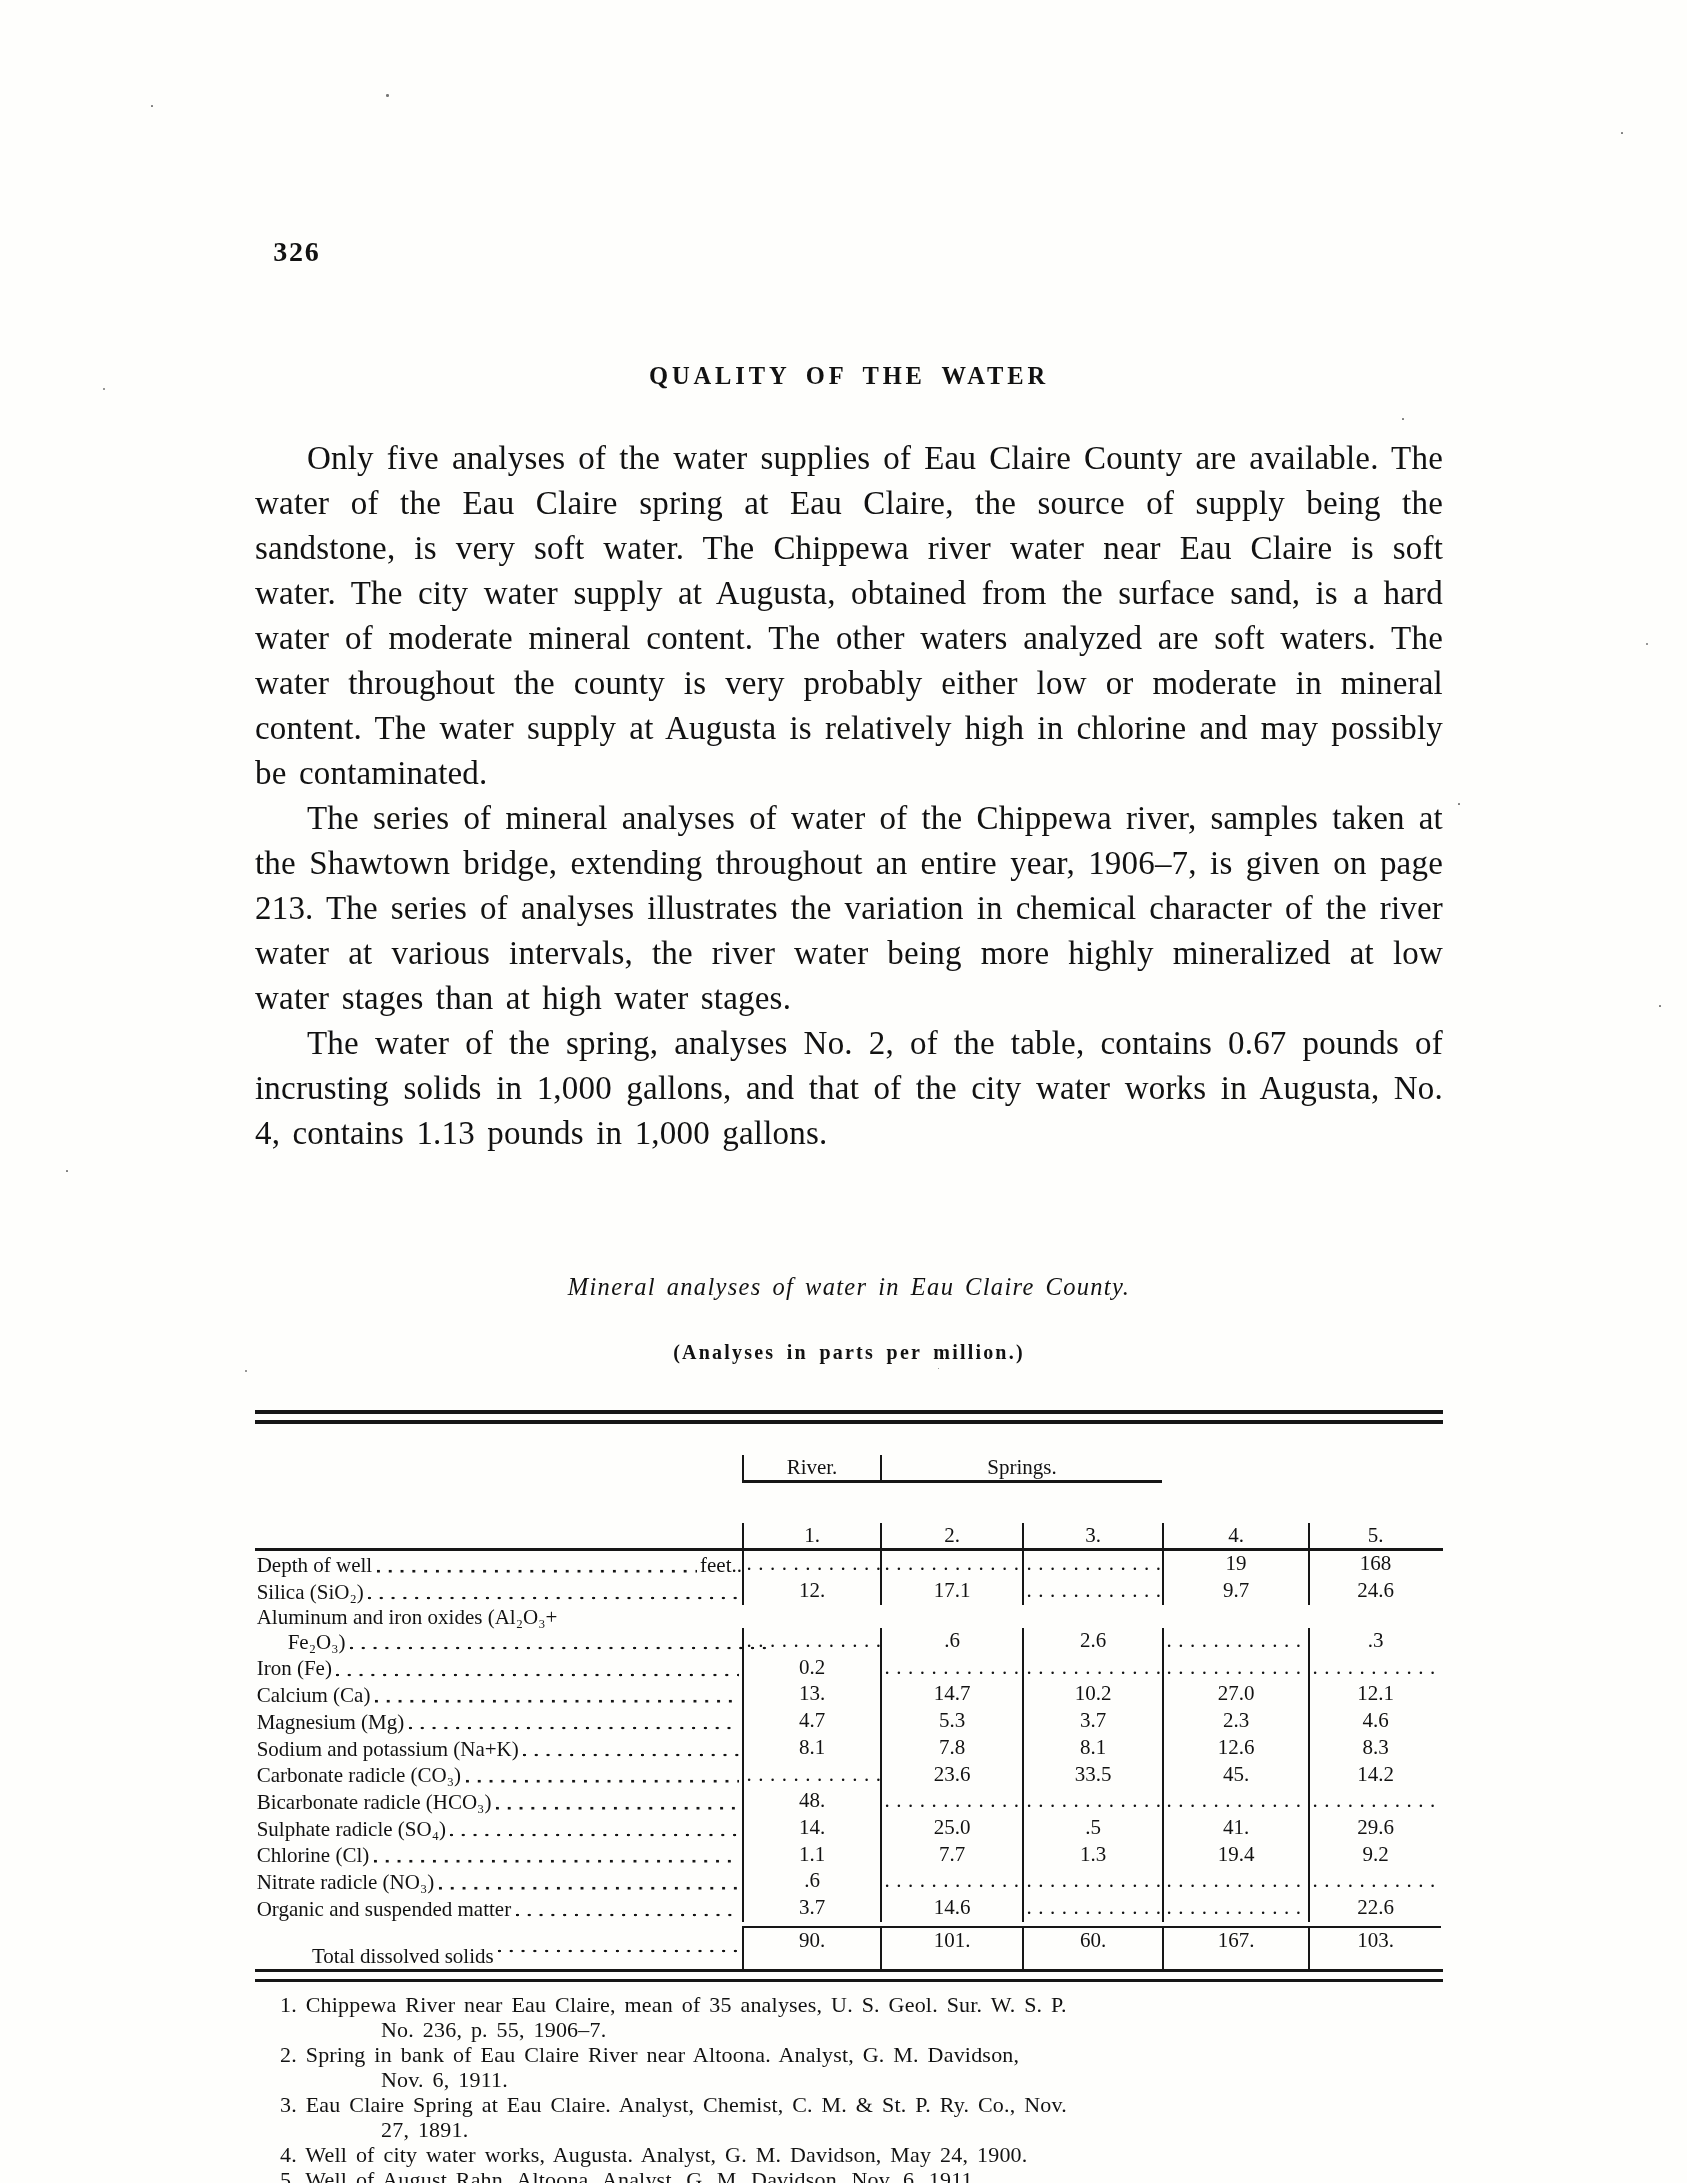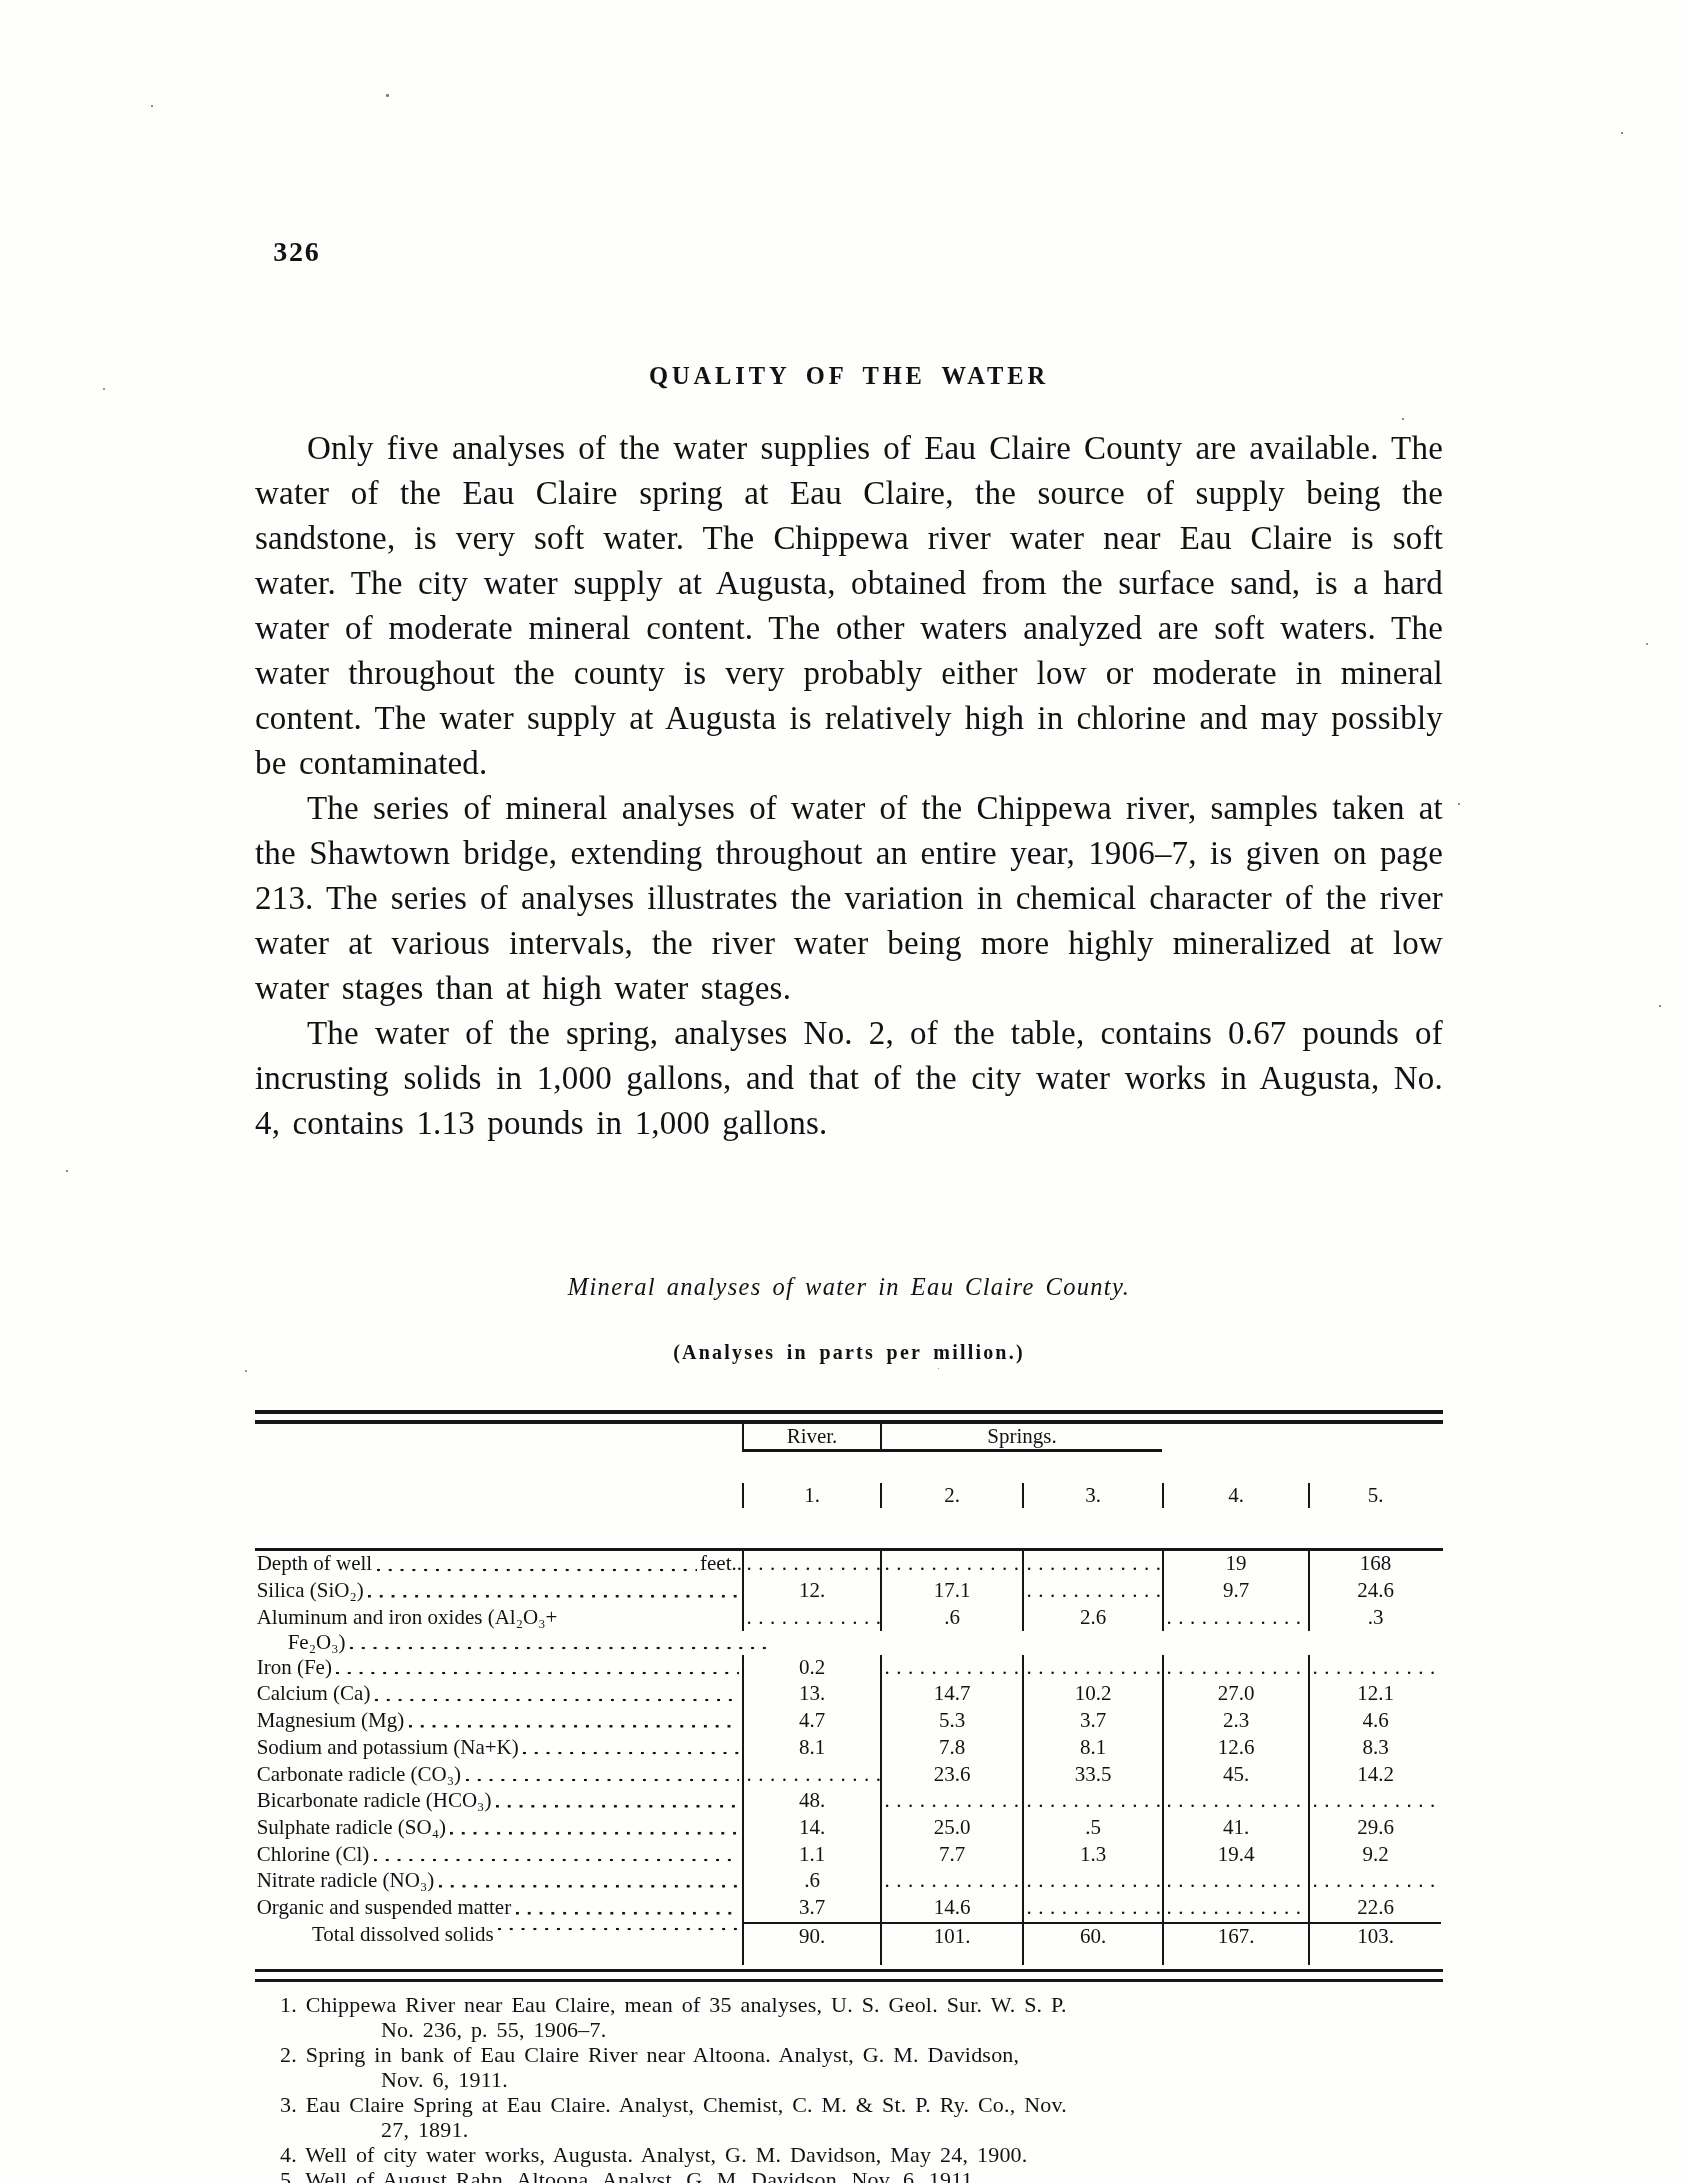--- a/index.html
+++ b/index.html
@@ -18,40 +18,40 @@
     position:absolute;left:0;right:0;top:0.9px;text-align:center;
     font-size:27px;font-style:italic;font-weight:700;
     letter-spacing:5.2px;word-spacing:11.4px;
   }
   
   .secthead{
     position:absolute;top:362px;left:255px;width:1188px;text-align:center;
     font-size:24.5px;font-weight:700;letter-spacing:3.9px;word-spacing:6.1px;
   }
   
-  .bodytext{position:absolute;top:426px;left:255px;width:1188px;}
+  .bodytext{position:absolute;top:436px;left:255px;width:1188px;}
   .bodytext p{
     margin:0;font-size:33px;line-height:45px;text-align:justify;
     text-indent:52px;word-spacing:3.9px;letter-spacing:0.2px;
   }
   
   .ttitle{
     position:absolute;top:1273px;left:255px;width:1188px;text-align:center;
     font-size:24.5px;font-style:italic;letter-spacing:1.3px;word-spacing:3.5px;
   }
   .tcaption{
     position:absolute;top:1341px;left:255px;width:1188px;text-align:center;
     font-size:20px;font-weight:700;letter-spacing:2.2px;word-spacing:4.4px;
   }
   
   .dtable{position:absolute;top:1410px;left:255px;width:1188px;font-size:21px;}
   .bar{background:#161616;height:3.5px;}
   .rule-double .gap{height:6.5px;}
   .rule-heavy{background:#161616;height:3.9px;}
-  .trow{display:flex;align-items:flex-start;}
+  .trow{display:flex;align-items:flex-end;}
   .cell{box-sizing:border-box;}
   .lc{width:487px;}
   .n1{width:138px;}.n2{width:142px;}.n3{width:140px;}.n4{width:146px;}.n5{width:133px;}
   .gspr{width:282px;}.gsur{width:279px;}
   .vl{border-left:2.6px solid #161616;}
   .thead1{height:59px;}
   .thead1 .cell{display:flex;align-items:center;justify-content:center;}
   .thead1 .vl{border-bottom:3.5px solid #161616;}
   .thead2{height:65px;}
   .thead2 .cell{display:flex;align-items:center;justify-content:center;}

